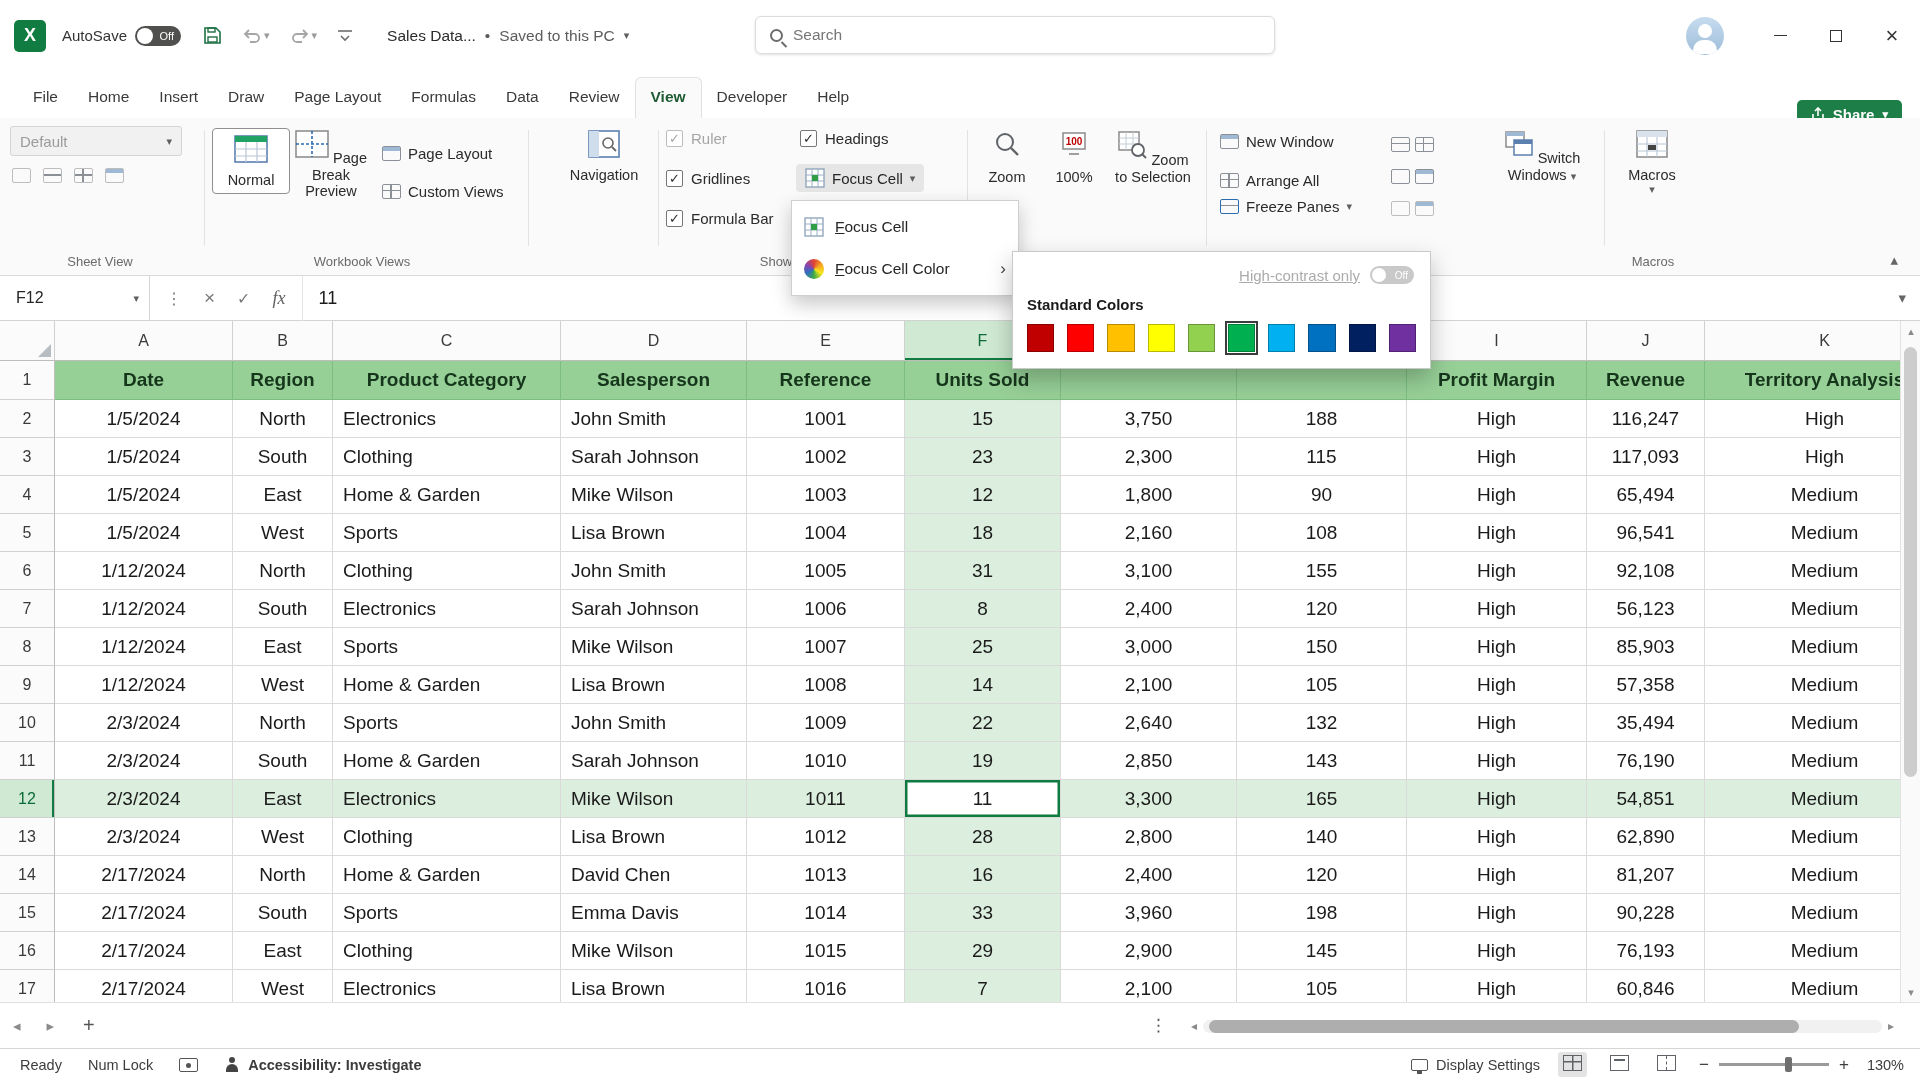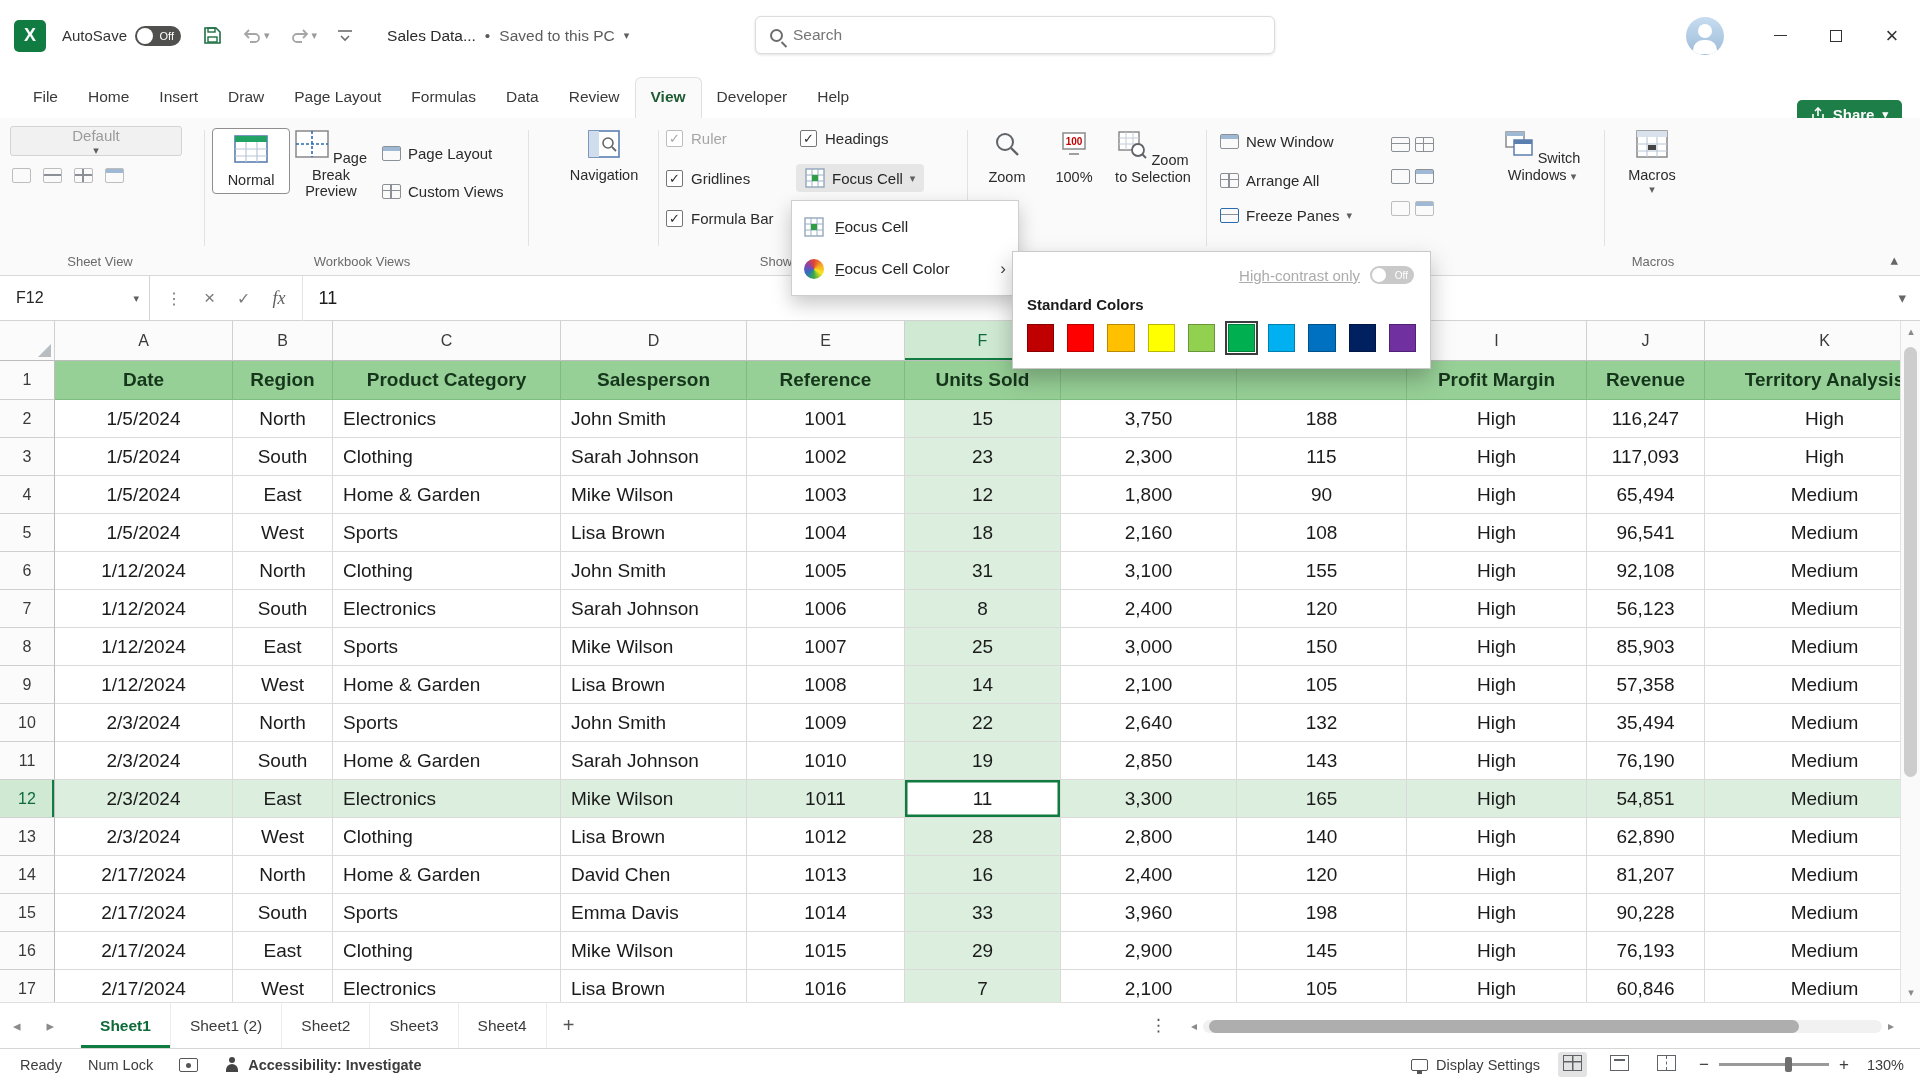--- a/index.html
+++ b/index.html
@@ -40,21 +40,21 @@
   
   .ribbon { position:absolute; top:118px; left:0; right:0; height:158px; background:#fafafa; border-bottom:1px solid #d9d9d9; }
   .gdiv { position:absolute; top:12px; height:116px; width:1px; background:#e2e2e2; }
   .grouplabel { position:absolute; bottom:6px; font-size:13px; color:#6a6a6a; text-align:center; }
   .bigbtn { position:absolute; width:78px; text-align:center; font-size:14.5px; color:#2b2b2b; line-height:1.15; }
   .bigbtn .ic { display:inline-block; margin-bottom:5px; }
   .smallbtn { position:absolute; display:flex; align-items:center; gap:7px; font-size:15px; color:#2b2b2b; height:26px; white-space:nowrap; }
   .cbrow { position:absolute; display:flex; align-items:center; gap:8px; font-size:15px; color:#2b2b2b; }
   .cb { width:17px; height:17px; border:1px solid #767676; background:#fff; display:inline-flex; align-items:center; justify-content:center; font-size:13px; color:#2b2b2b; border-radius:2px; }
   .cbrow.dim, .cbrow.dim .cb { color:#a5a5a5; border-color:#bdbdbd; }
-  .ddl { position:absolute; left:10px; top:8px; width:172px; height:30px; background:#f1f1f1; border:1px solid #d4d4d4; border-radius:3px; color:#9b9b9b; display:flex; align-items:center; padding:0 9px; justify-content:space-between;flex-direction:column; }
+  .ddl { position:absolute; left:10px; top:8px; width:172px; height:30px; background:#f1f1f1; border:1px solid #d4d4d4; border-radius:3px; color:#9b9b9b; display:flex; align-items:center; padding:0 9px; justify-content:space-between; }
   .sv-icons { position:absolute; left:12px; top:50px; display:flex; gap:12px; }
   .wic { width:19px; height:15px; border:1.5px solid #8b9096; border-radius:2px; display:inline-block; position:relative; }
   .wic.dim { border-color:#bdbdbd; }
   .wic.topbar::before { content:""; position:absolute; left:0; right:0; top:0; height:4px; background:#9fb8d4; }
   .wic.split::before { content:""; position:absolute; left:0; right:0; top:5px; height:1.5px; background:#8b9096; }
   .wic.quad::before { content:""; position:absolute; left:7px; top:0; bottom:0; width:1.5px; background:#8b9096; }
   .wic.quad::after { content:""; position:absolute; left:0; right:0; top:5px; height:1.5px; background:#8b9096; }
   .focusbtn { position:absolute; display:flex; align-items:center; gap:7px; background:#e6e6e6; border-radius:4px; padding:4px 9px; font-size:15px; }
   .minigrid { position:absolute; display:grid; grid-template-columns:24px 24px; grid-auto-rows:32px; align-items:center; justify-items:center; }
 
@@ -359,21 +359,21 @@
   <div class="gdiv" style="left:1206px"></div>
 
   <div class="smallbtn" style="left:1220px;top:10px" data-name="new-window-button">
     <span class="wic topbar" data-name="new-window-icon"></span>
     <span data-name="new-window-label">New Window</span>
   </div>
   <div class="smallbtn" style="left:1220px;top:49px" data-name="arrange-all-button">
     <span class="wic quad" data-name="arrange-all-icon"></span>
     <span data-name="arrange-all-label">Arrange All</span>
   </div>
-  <div class="smallbtn" style="left:1220px;top:84px" data-name="freeze-panes-button">
+  <div class="smallbtn" style="left:1220px;top:75px" data-name="freeze-panes-button">
     <span class="wic split" data-name="freeze-panes-icon" style="border-color:#2b6cb0"></span>
     <span data-name="freeze-panes-label">Freeze Panes</span>
     <span class="chev" data-name="freeze-panes-chevron-icon">▾</span>
   </div>
   <div class="minigrid" style="left:1388px;top:10px">
     <span class="wic split" data-name="split-icon"></span>
     <span class="wic quad" data-name="view-side-by-side-icon"></span>
     <span class="wic" data-name="hide-window-icon"></span>
     <span class="wic topbar" data-name="synchronous-scrolling-icon"></span>
     <span class="wic dim" data-name="unhide-window-icon"></span>
@@ -743,27 +743,20 @@
       <div class="swatch" data-name="color-swatch-light-blue" style="background: rgb(0, 176, 240);"></div>
       <div class="swatch" data-name="color-swatch-blue" style="background: rgb(0, 112, 192);"></div>
       <div class="swatch" data-name="color-swatch-dark-blue" style="background: rgb(0, 32, 96);"></div>
       <div class="swatch" data-name="color-swatch-purple" style="background: rgb(112, 48, 160);"></div>
     </div>
 </div>
 
 <div class="tabsbar" data-name="sheet-tabs-bar">
   <span class="tabnav" data-name="sheet-nav-left-icon">◂</span>
   <span class="tabnav" data-name="sheet-nav-right-icon">▸</span>
-  <div class="stabs" id="stabs">
-      <div class="stab active" data-name="sheet-tab-sheet1">Sheet1</div>
-      <div class="stab" data-name="sheet-tab-sheet1-2">Sheet1 (2)</div>
-      <div class="stab" data-name="sheet-tab-sheet2">Sheet2</div>
-      <div class="stab" data-name="sheet-tab-sheet3">Sheet3</div>
-      <div class="stab" data-name="sheet-tab-sheet4">Sheet4</div>
-    </div>
   <span class="addsheet" data-name="add-sheet-button">+</span>
   <span class="tabs-ellipsis" data-name="sheet-tabs-menu-icon">⋮</span>
   <div class="hscroll" data-name="horizontal-scrollbar">
     <span class="arr" data-name="hscroll-left-icon">◂</span>
     <div class="track">
         <div class="thumb" data-name="horizontal-scroll-thumb"></div>
       </div>
     <span class="arr" data-name="hscroll-right-icon">▸</span>
   </div>
 </div>

